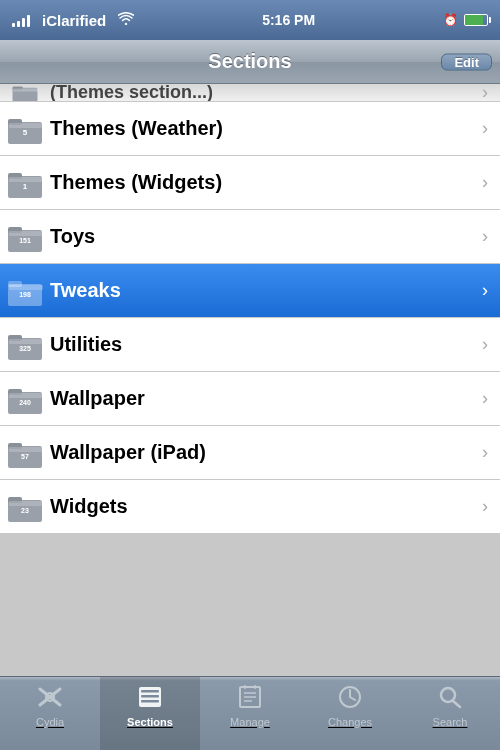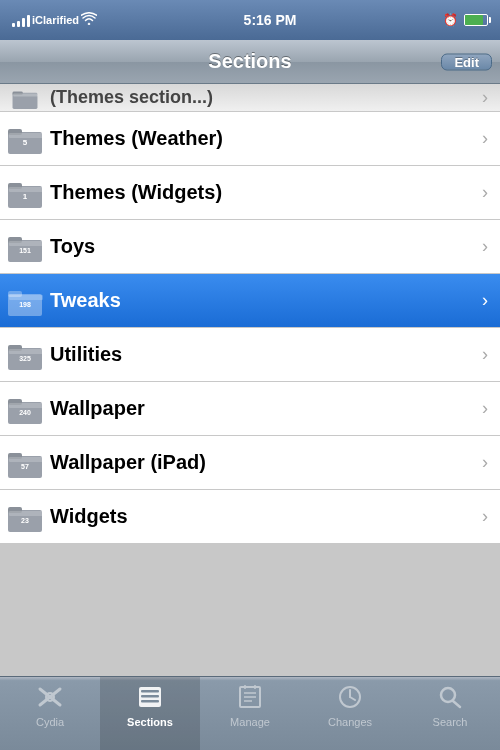--- a/index.html
+++ b/index.html
@@ -17,22 +17,22 @@
       background: linear-gradient(to bottom, #6a8ab5 0%, #4a6a95 100%);
       display: flex;
       align-items: center;
       justify-content: space-between;
       padding: 0 12px;
       color: white;
     }
     .status-left {
       display: flex;
       align-items: center;
-      gap: 2px;
-      font-size: 11px;
+      gap: 12px;
+      font-size: 15px;
       font-weight: 600;
     }
     .signal-bars {
       display: flex;
       align-items: flex-end;
       gap: 2px;
       height: 14px;
     }
     .signal-bar {
       background: white;
@@ -185,20 +185,21 @@
 
     .tab-item {
       flex: 1;
       display: flex;
       flex-direction: column;
       align-items: center;
       justify-content: center;
       gap: 3px;
       cursor: pointer;
       padding-bottom: 15px;
+      text-decoration: underline;
     }
     .tab-item.active-tab {
       background: rgba(0,0,0,0.15);
     }
     .tab-icon {
       font-size: 24px;
       color: #d0d8e0;
       line-height: 1;
     }
     .tab-item.active-tab .tab-icon {
@@ -253,21 +254,21 @@
       <div class="battery-fill"></div>
     </div>
   </div>
 </div>
 
 <div id="nav-bar">
   <span id="nav-title">Sections</span>
   <button id="edit-button">Edit</button>
 </div>
 
-<div class="list-item partial-top" style="height:28px; overflow:hidden;">
+<div class="list-item partial-top" style="height:18px; overflow:hidden;">
   <div class="folder-icon">
     <svg class="folder-svg" viewBox="0 0 38 30" style="width:38px;height:22px;">
       <rect x="2" y="8" width="34" height="22" rx="2" class="folder-body"></rect>
       <rect x="2" y="6" width="14" height="5" rx="2" class="folder-tab"></rect>
       <rect x="3" y="9" width="34" height="4" rx="1" class="folder-light" style="fill:rgba(255,255,255,0.25)"></rect>
     </svg>
   </div>
   <div class="item-label" style="font-size:18px; color:#444;">(Themes section...)</div>
   <div class="chevron">›</div>
 </div>

